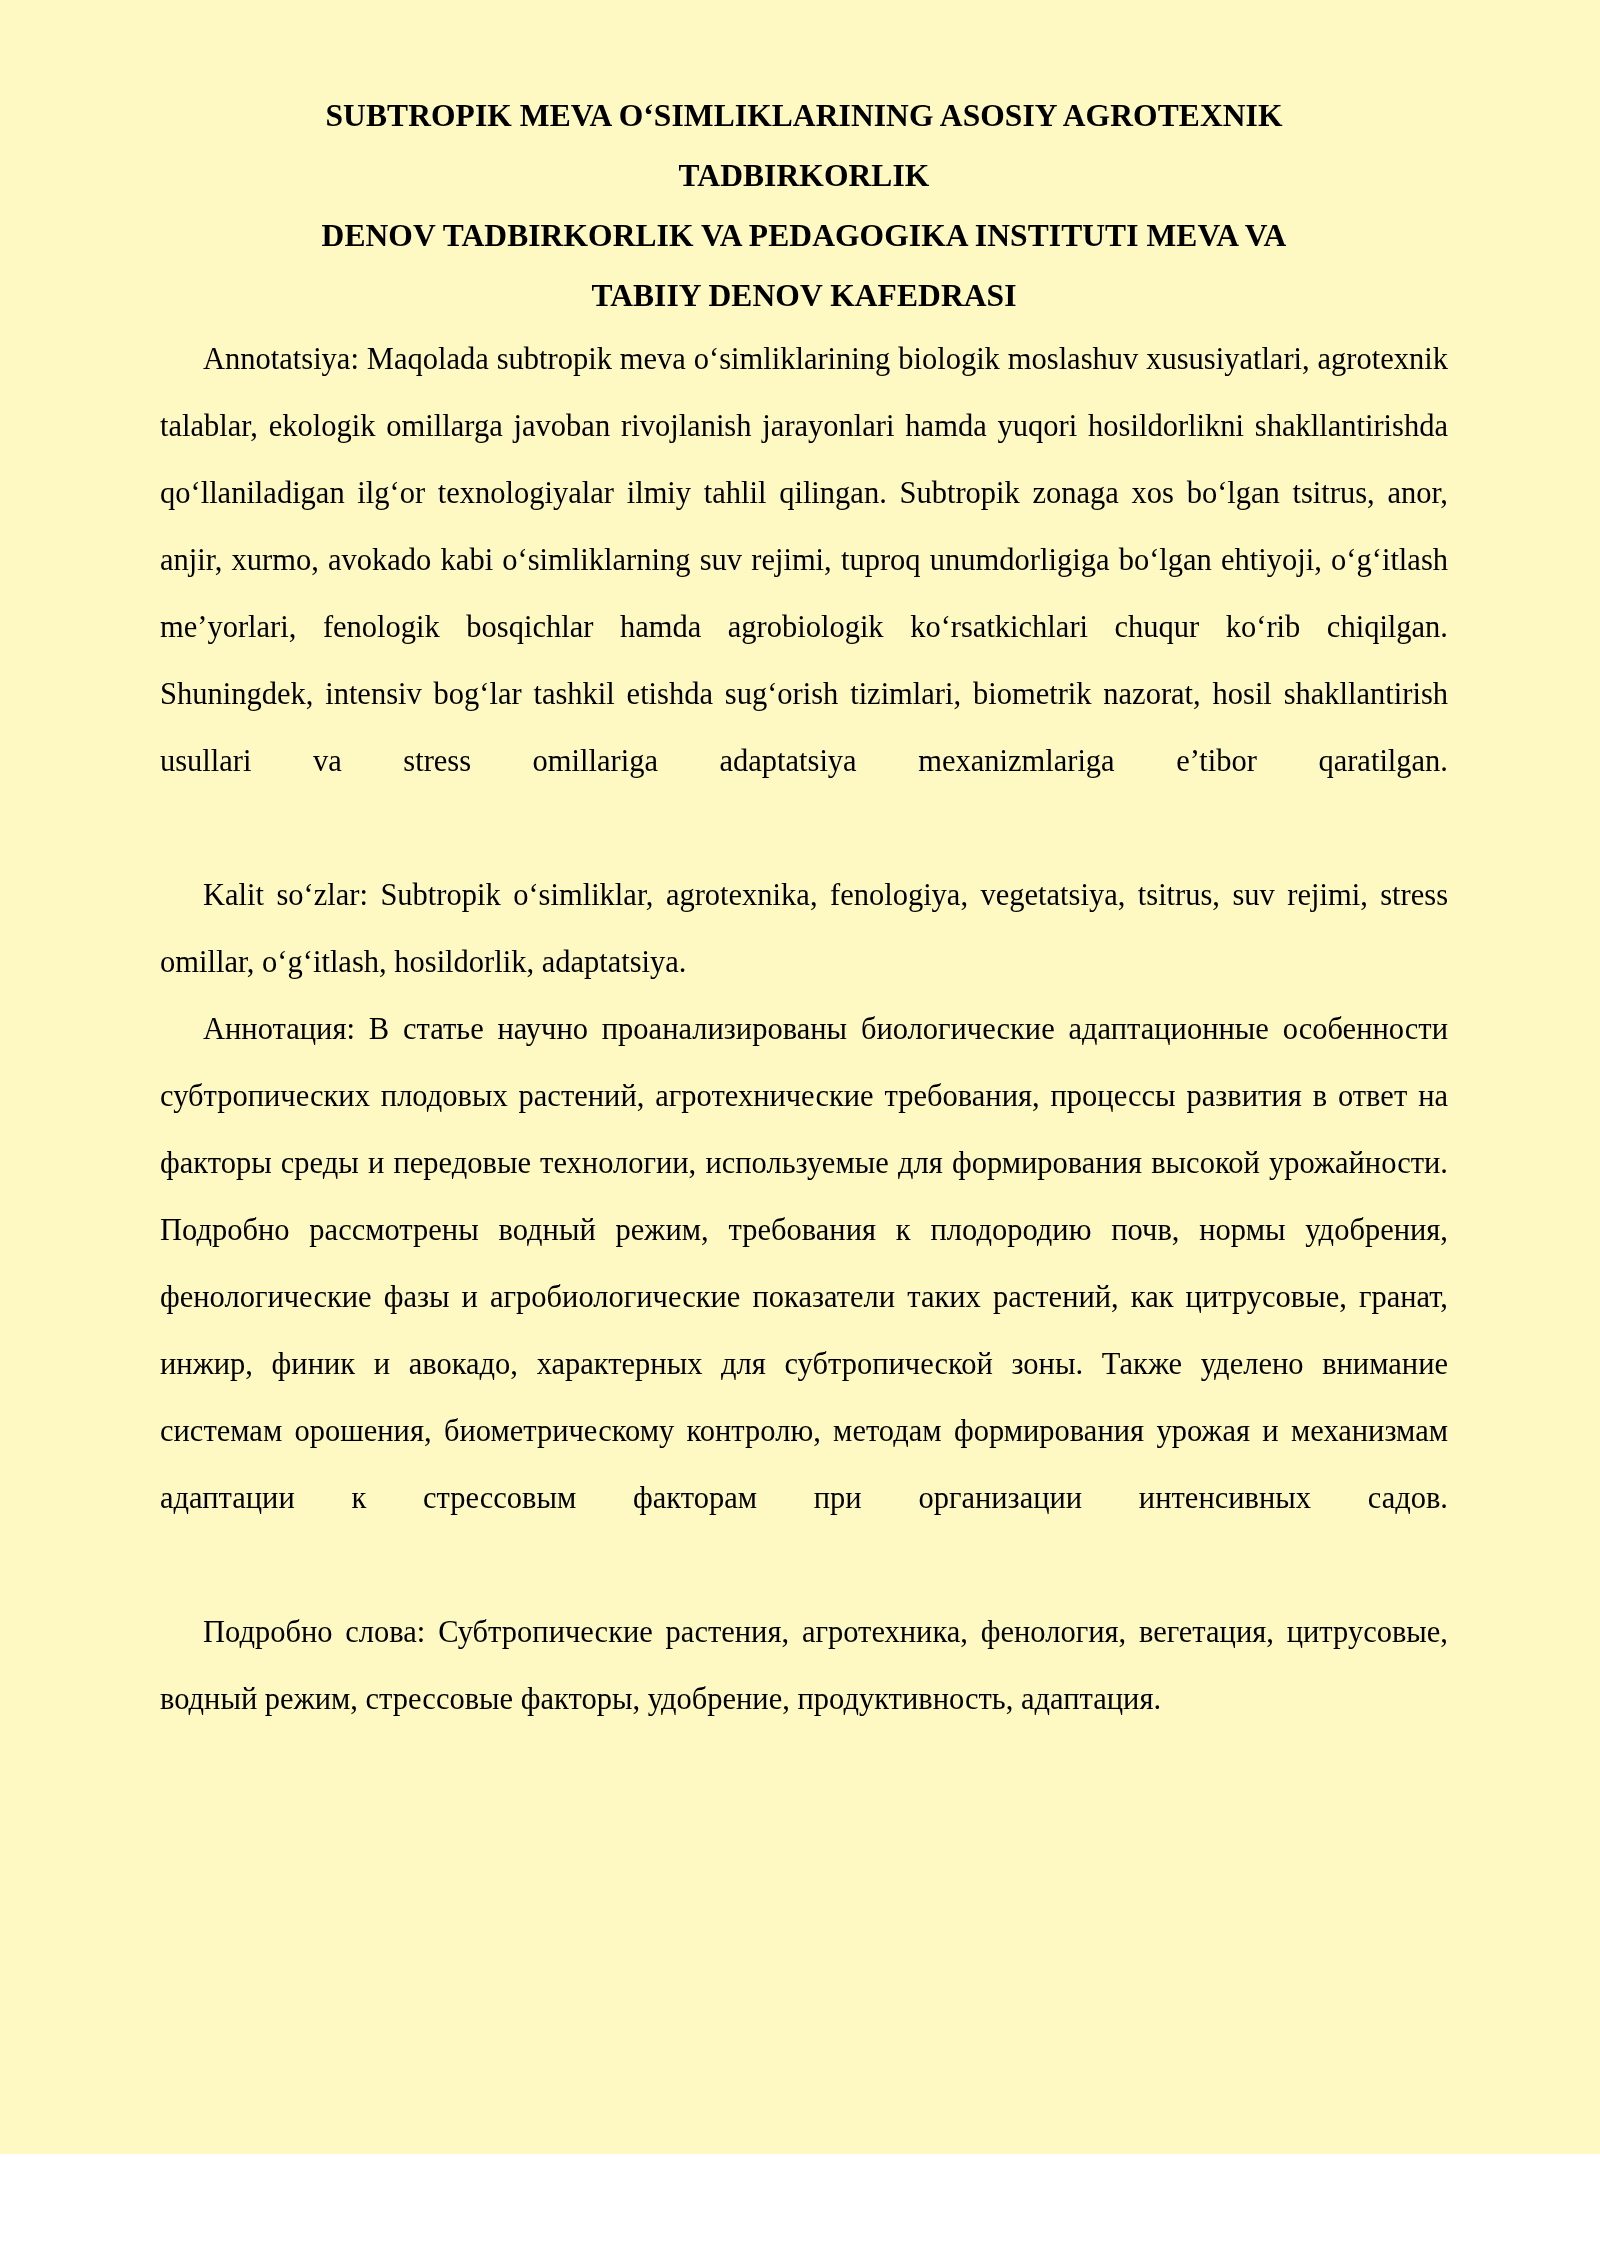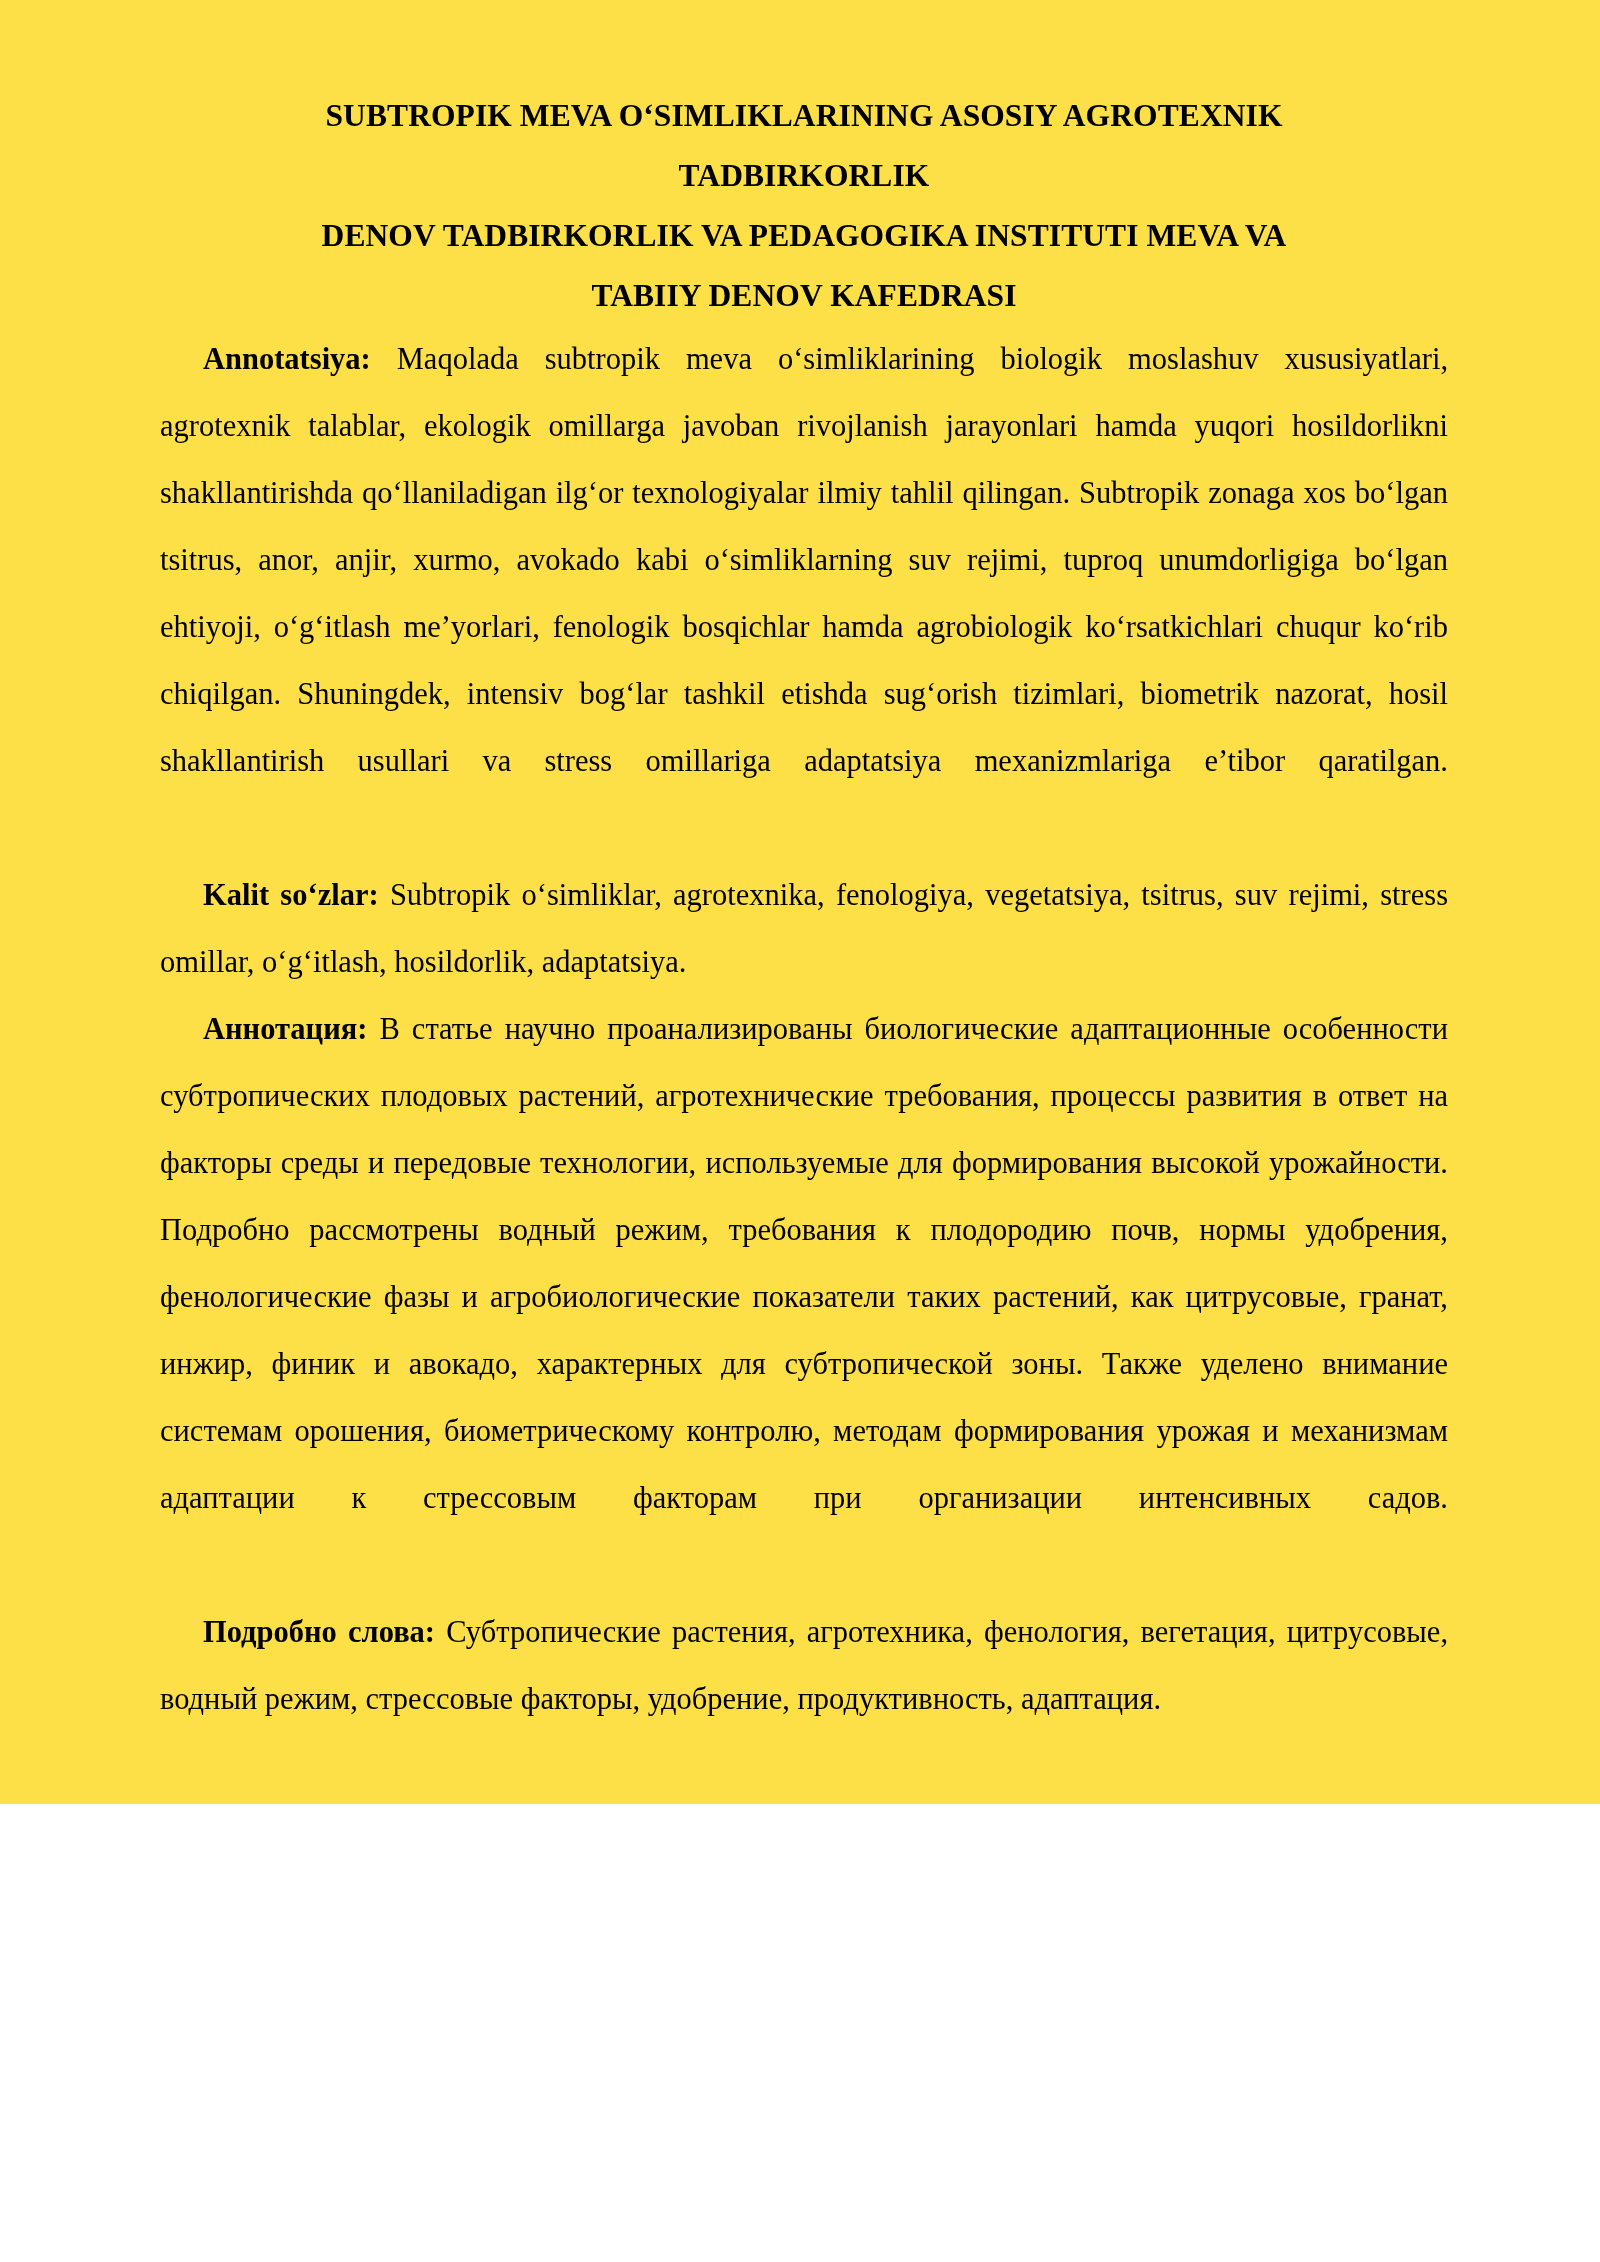--- a/index.html
+++ b/index.html
@@ -11,22 +11,22 @@
   body {
     width: 1600px;
     height: 2262px;
     font-family: "Liberation Serif", "DejaVu Serif", serif;
     color: #000000;
     overflow: hidden;
   }
   .page {
     position: relative;
     width: 1600px;
-    height: 1804px;
-    background: #fde047;
+    height: 2154px;
+    background: #fef9c3;
     box-sizing: border-box;
     padding: 16px;
   }
   .content {
     position: absolute;
     left: 160px;
     top: 86px;
     width: 1288px;
   }
   .heading {
@@ -43,21 +43,21 @@
   .para {
     text-align: justify;
     text-justify: inter-word;
     font-size: 30.5px;
     line-height: 67px;
     margin: 0;
     text-indent: 43px;
     hyphens: none;
   }
   .para .lead {
-    font-weight: bold;
+    font-weight: normal;
   }
   
   .para:after {
     content: "";
     display: inline-block;
     width: 100%;
   }
   .para.nojust:after { display: none; }
 </style>
 </head>

